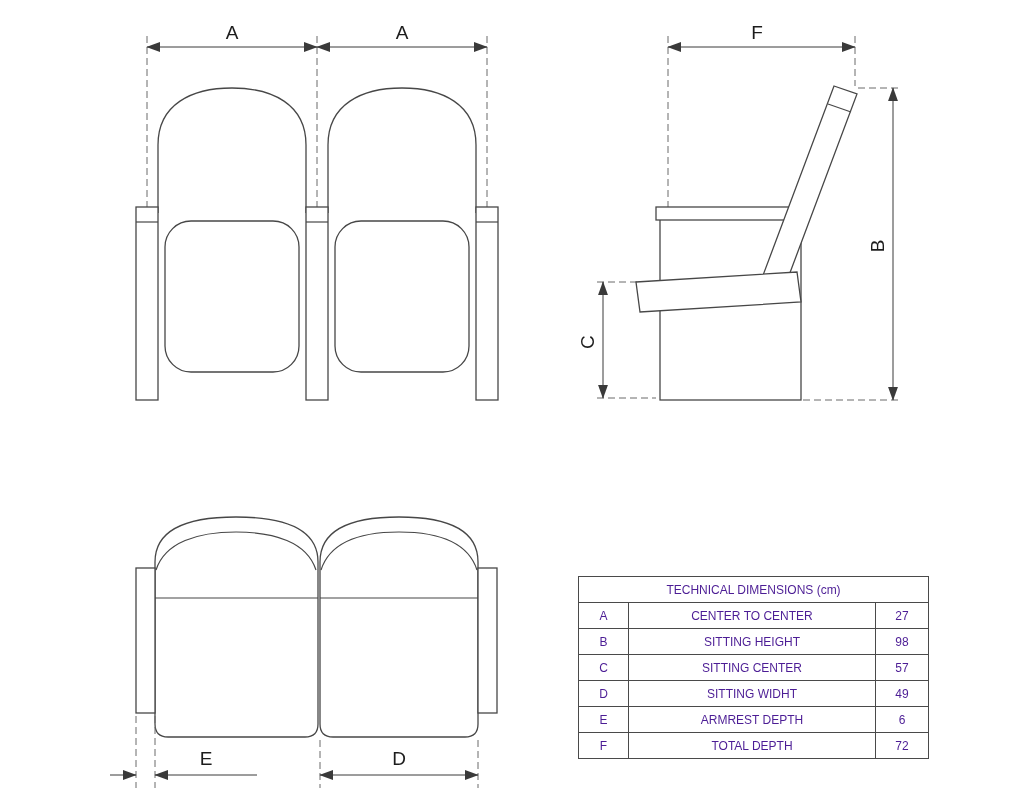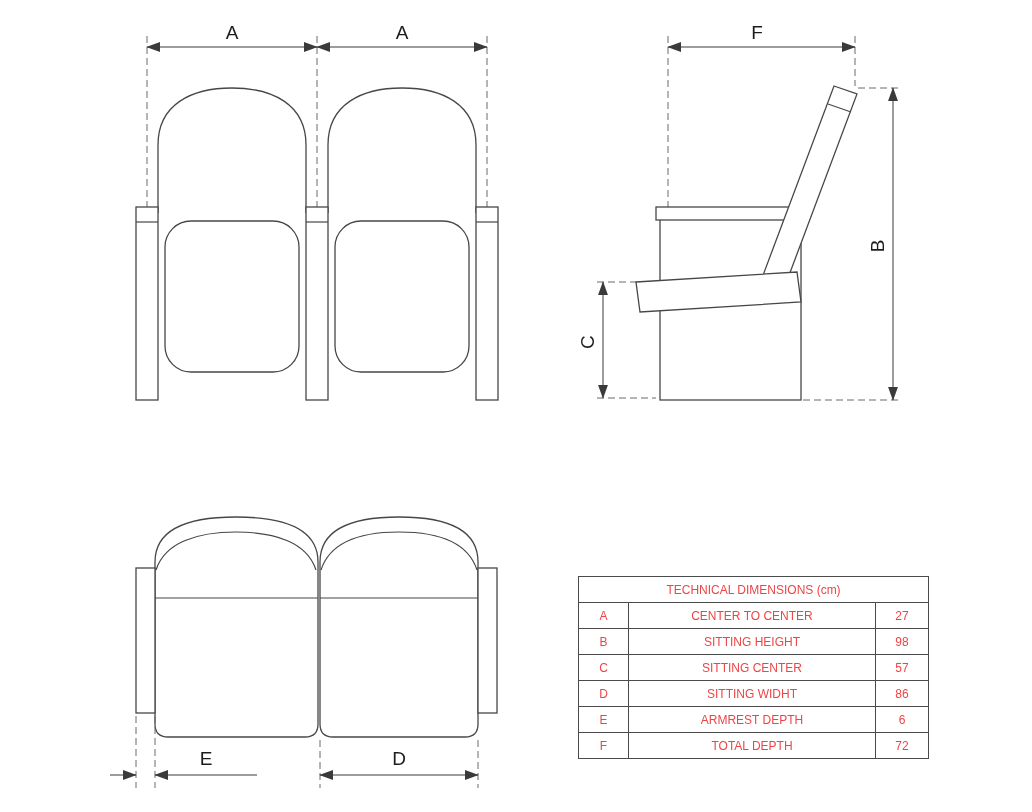--- a/index.html
+++ b/index.html
@@ -9,21 +9,21 @@
 
   
   .part{fill:#ffffff;stroke:#474747;stroke-width:1.3;}
   .pline{fill:none;stroke:#474747;stroke-width:1.2;}
   .dim{stroke:#3a3a3a;stroke-width:1;fill:none;}
   .ext{stroke:#6b6b6b;stroke-width:1;stroke-dasharray:7 4;fill:none;}
   .dimlabel{font-family:"Liberation Sans",sans-serif;font-size:19px;fill:#1c1c1c;}
 
   
   .dims-table{position:absolute;left:578px;top:576px;width:350px;border-collapse:collapse;table-layout:fixed;
-              font-family:"Liberation Sans",sans-serif;font-size:12px;color:#ef4444;}
+              font-family:"Liberation Sans",sans-serif;font-size:12px;color:#4c1d95;}
   .dims-table th,.dims-table td{border:1px solid #4a4a4a;height:25px;padding:0;text-align:center;
               font-weight:normal;white-space:nowrap;overflow:hidden;}
   .dims-table th{font-size:12px;}
   .col-letter{width:50px;}
   .col-label{width:247px;}
   .col-value{width:53px;}
 </style>
 </head>
 <body>
 
@@ -140,21 +140,21 @@
         <td>98</td>
       </tr>
       <tr>
         <td>C</td>
         <td>SITTING CENTER</td>
         <td>57</td>
       </tr>
       <tr>
         <td>D</td>
         <td>SITTING WIDHT</td>
-        <td>86</td>
+        <td>49</td>
       </tr>
       <tr>
         <td>E</td>
         <td>ARMREST DEPTH</td>
         <td>6</td>
       </tr>
       <tr>
         <td>F</td>
         <td>TOTAL DEPTH</td>
         <td>72</td>

